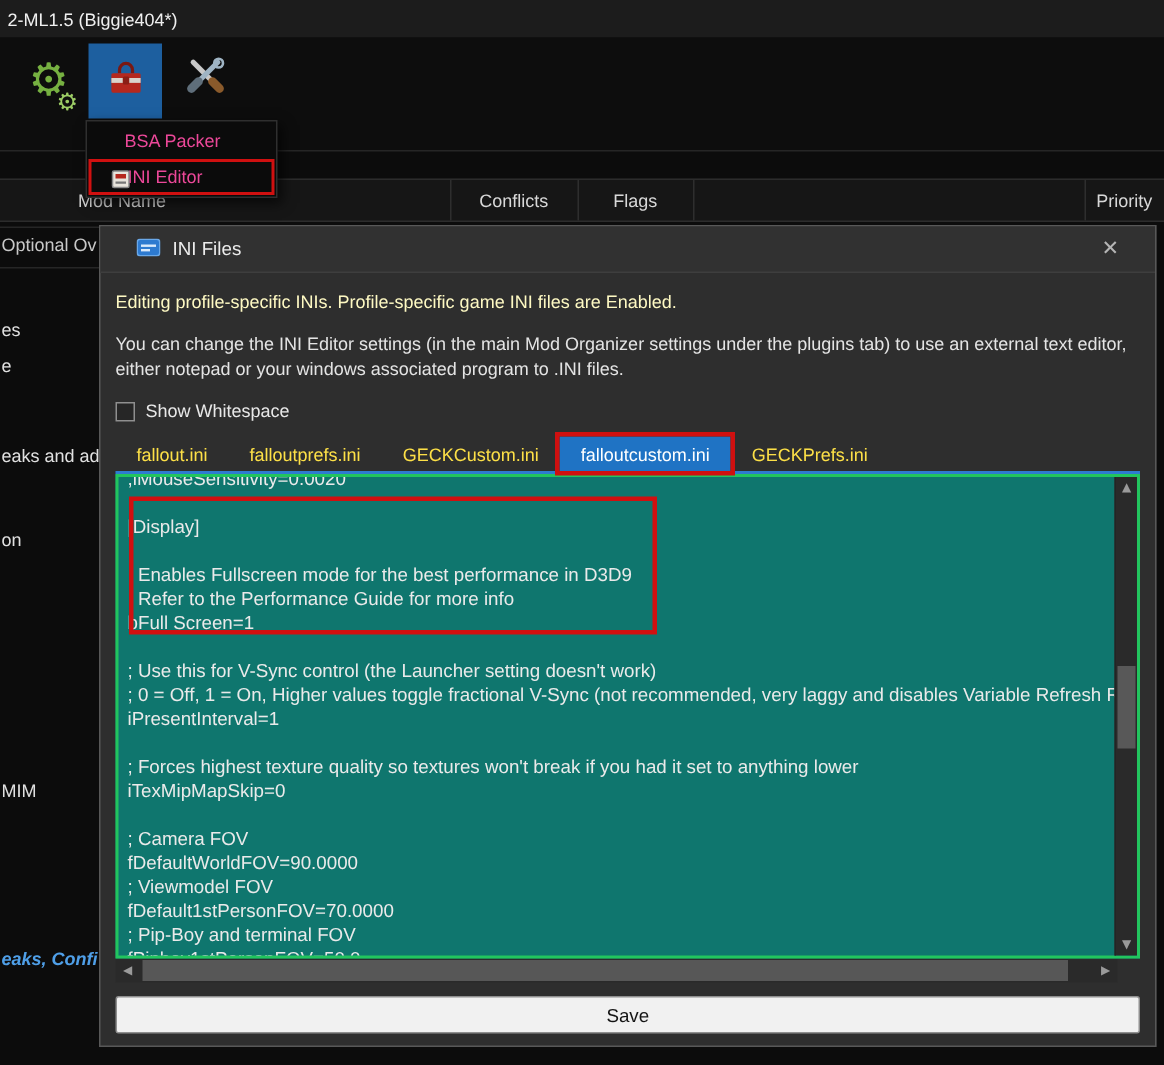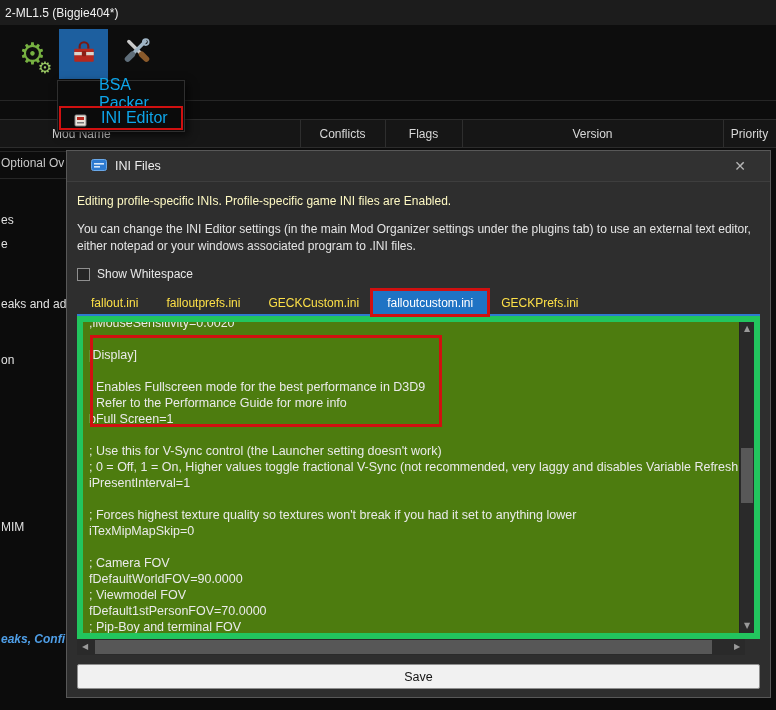--- a/index.html
+++ b/index.html
@@ -39,21 +39,21 @@
   .f3{left:1px;top:297px;}
   .f4{left:1px;top:353px;}
   .f5{left:1px;top:520px;}
   .f6{left:1px;top:632px;color:#4f9fe8;font-weight:bold;font-style:italic;text-align:right;}
   .row-line{position:absolute;left:0;width:66px;height:1px;background:#262626;}
   .rl1{top:151px;} .rl2{top:178px;}
 
   
   .menu{position:absolute;left:57px;top:80px;width:128px;background:#0b0b0b;border:1px solid #2f2f2f;
     box-shadow:3px 3px 8px rgba(0,0,0,.65);z-index:6;padding:1px;box-sizing:border-box;}
-  .menu-item{height:24px;display:flex;align-items:center;padding-left:40px;font-size:16px;color:#0ea5e9;
+  .menu-item{height:24px;display:flex;align-items:center;padding-left:24px;font-size:12px;color:#ec4899;
     position:relative;box-sizing:border-box;}
   .menu-item.annot-red{border:2px solid #d01010;text-align:right;}
   .menu-icon{position:absolute;left:13px;top:5px;width:13px;height:13px;}
 
   
   .dialog{position:absolute;left:66px;top:150px;width:705px;height:548px;background:#2e2e2e;
     border:1px solid #585858;box-sizing:border-box;z-index:4;display:flex;flex-direction:column;}
   .dlg-title{height:30px;flex:none;background:#313131;border-bottom:1px solid #3e3e3e;display:flex;
     align-items:center;padding:0 24px;font-size:12.5px;color:#ececec;}
   .dlg-title .ttl{margin-left:8px;flex:1;}
@@ -62,21 +62,21 @@
   .info{flex:none;font-size:12px;color:#fef9c3;}
   .desc{flex:none;font-size:12px;color:#e4e4e4;line-height:17px;margin-top:13px;}
   .cbrow{flex:none;margin-top:12px;display:flex;align-items:center;gap:7px;}
   .cb{width:13px;height:13px;border:1px solid #8f8f8f;background:#262626;box-sizing:border-box;}
   .cb-label{font-size:12px;}
   .tabs{flex:none;margin-top:10px;display:flex;border-bottom:2px solid #2e7bd0;}
   .tab{padding:5px 14px 4px;font-size:12px;color:#fde047;white-space:nowrap;}
   .tab.sel{background:#1f73c4;color:#fff;}
   .tab.annot-red-outline{outline:3px solid #d01010;position:relative;z-index:2;}
 
-  .editor-wrap{flex:1;min-height:0;position:relative;background:#4d7c0f;border:6px solid #22c55e;display:flex;}
+  .editor-wrap{flex:1;min-height:0;position:relative;background:#0f766e;border:2px solid #22c55e;display:flex;}
   .ed-text{flex:1;overflow:hidden;position:relative;padding-left:6px;}
   .ed-content{margin-top:-7px;position:relative;}
   .ed-line{height:16px;line-height:16px;font-size:12.5px;white-space:pre;color:#eaeaea;}
   .annot-display{position:absolute;left:1px;top:20px;width:352px;height:92px;border:3px solid #d01010;
     box-sizing:border-box;pointer-events:none;}
   .vscroll{flex:none;width:14px;background:#2a2a2a;border-left:1px solid #242424;position:relative;}
   .vs-arrow{position:absolute;left:0;width:14px;height:12px;text-align:center;font-size:8px;color:#9a9a9a;
     font-family:"DejaVu Sans",sans-serif;line-height:12px;}
   .vs-up{top:1px;} .vs-down{bottom:1px;}
   .vs-thumb{position:absolute;left:1px;width:12px;top:126px;height:55px;background:#585858;}
@@ -121,21 +121,20 @@
         <path d="M8 14l-4 4" stroke="#5f6e7a" stroke-width="5" stroke-linecap="round"></path>
       </svg>
     </span>
   </div>
 </div>
 
 <div class="table-header">
   <div class="th th-modname">Mod Name</div>
   <div class="th th-conflicts">Conflicts</div>
   <div class="th th-flags">Flags</div>
-  <div class="th th-version">Version</div>
   <div class="th th-priority">Priority</div>
   <div class="th-sep sep1"></div>
   <div class="th-sep sep2"></div>
   <div class="th-sep sep3"></div>
   <div class="th-sep sep4"></div>
 </div>
 
 <div class="row-line rl1"></div>
 <div class="row-line rl2"></div>
 <div class="mod-frag f0">Optional Ov</div>

